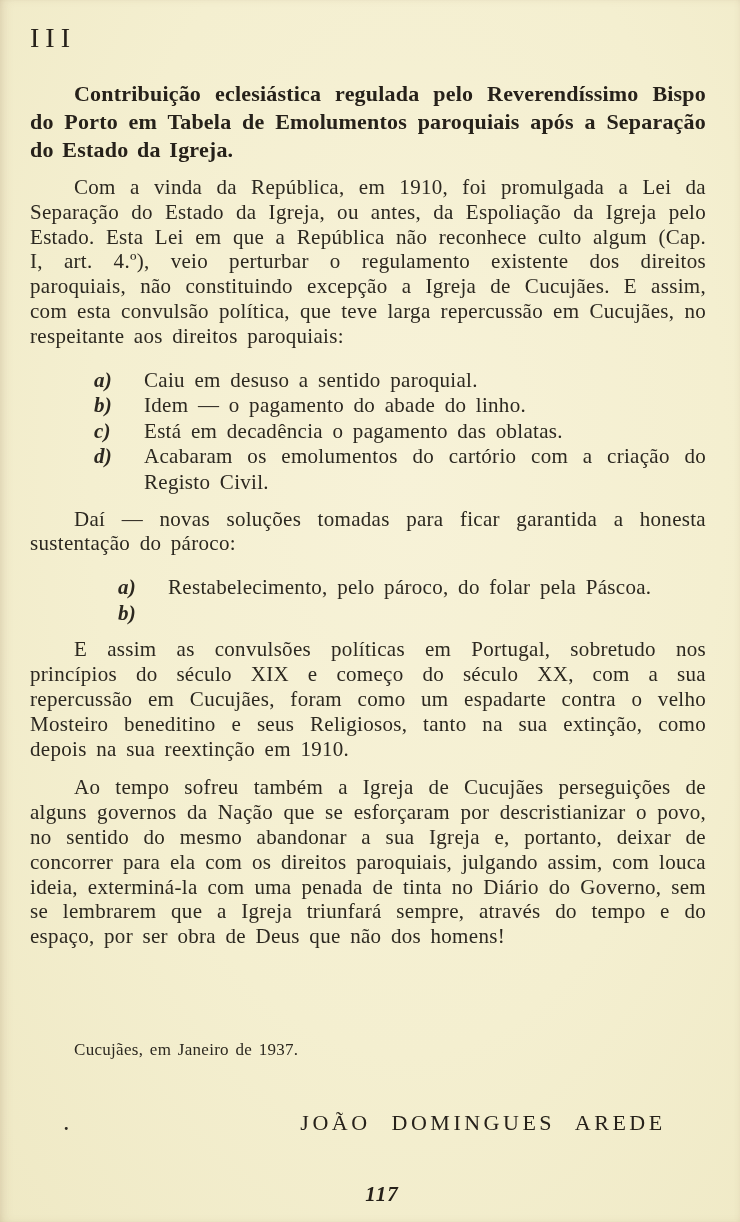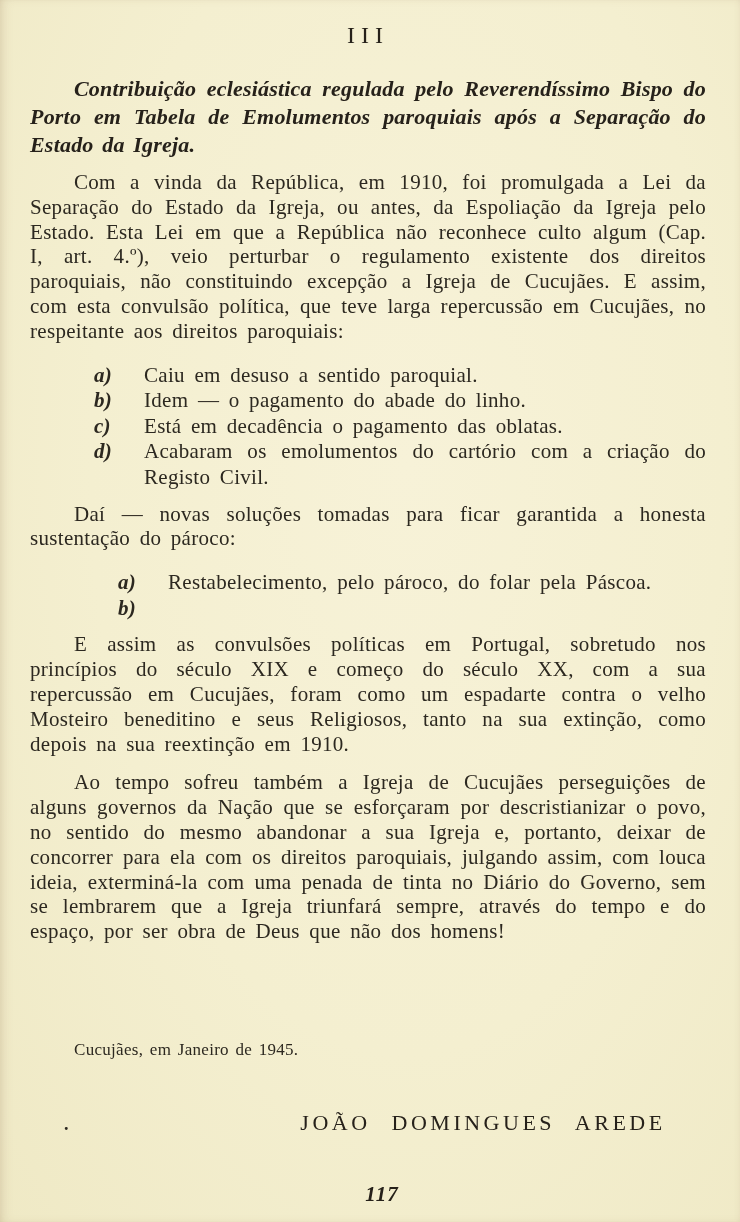--- a/index.html
+++ b/index.html
@@ -11,28 +11,27 @@
     box-sizing: border-box;
     padding: 16px 34px 0 30px;
     background: radial-gradient(ellipse at 55% 38%, #f7f2d8 0%, #f4efd0 55%, #efe9c5 100%);
     box-shadow: inset 6px 0 14px -8px rgba(120,80,50,0.35), inset -4px 0 10px -8px rgba(120,80,50,0.25);
     color: #2c2820;
     font-family: "Liberation Serif", "DejaVu Serif", serif;
     overflow: hidden;
   }
   .chapter-numeral {
     margin: 6px 0 0 0;
-    text-align: center;
-    font-size: 24px;
+    text-align: left;
+    font-size: 28px;
     letter-spacing: 6px;
     color: #26211a;
   }
   .heading {
     margin: 26px 0 0 0;
-    font-style: italic;
     font-weight: bold;
     font-size: 22px;
     line-height: 28px;
     text-indent: 44px;
     text-align: justify;
     word-spacing: 3px;
     letter-spacing: 0.2px;
     color: #26211a;
   }
   .body-para {
@@ -152,21 +151,21 @@
     </div>
     <div class="list-item">
       <span class="list-item-label">b)</span>
     </div>
   </div>
 
   <p class="body-para gap-top">E assim as convulsões políticas em Portugal, sobretudo nos princípios do século XIX e começo do século XX, com a sua repercussão em Cucujães, foram como um espadarte contra o velho Mosteiro beneditino e seus Religiosos, tanto na sua extinção, como depois na sua reextinção em 1910.</p>
 
   <p class="body-para no-gap">Ao tempo sofreu também a Igreja de Cucujães perseguições de alguns governos da Nação que se esforçaram por descristianizar o povo, no sentido do mesmo abandonar a sua Igreja e, portanto, deixar de concorrer para ela com os direitos paroquiais, julgando assim, com louca ideia, exterminá-la com uma penada de tinta no Diário do Governo, sem se lembrarem que a Igreja triunfará sempre, através do tempo e do espaço, por ser obra de Deus que não dos homens!</p>
 
-  <p class="dateline">Cucujães, em Janeiro de 1945.</p>
+  <p class="dateline">Cucujães, em Janeiro de 1937.</p>
 
   <span class="stray-dot">.</span>
 
   <div class="signature-block">
     <div class="signature-name">JOÃO DOMINGUES AREDE</div>
   </div>
 
   <div class="folio">117</div>
 
 </div>

